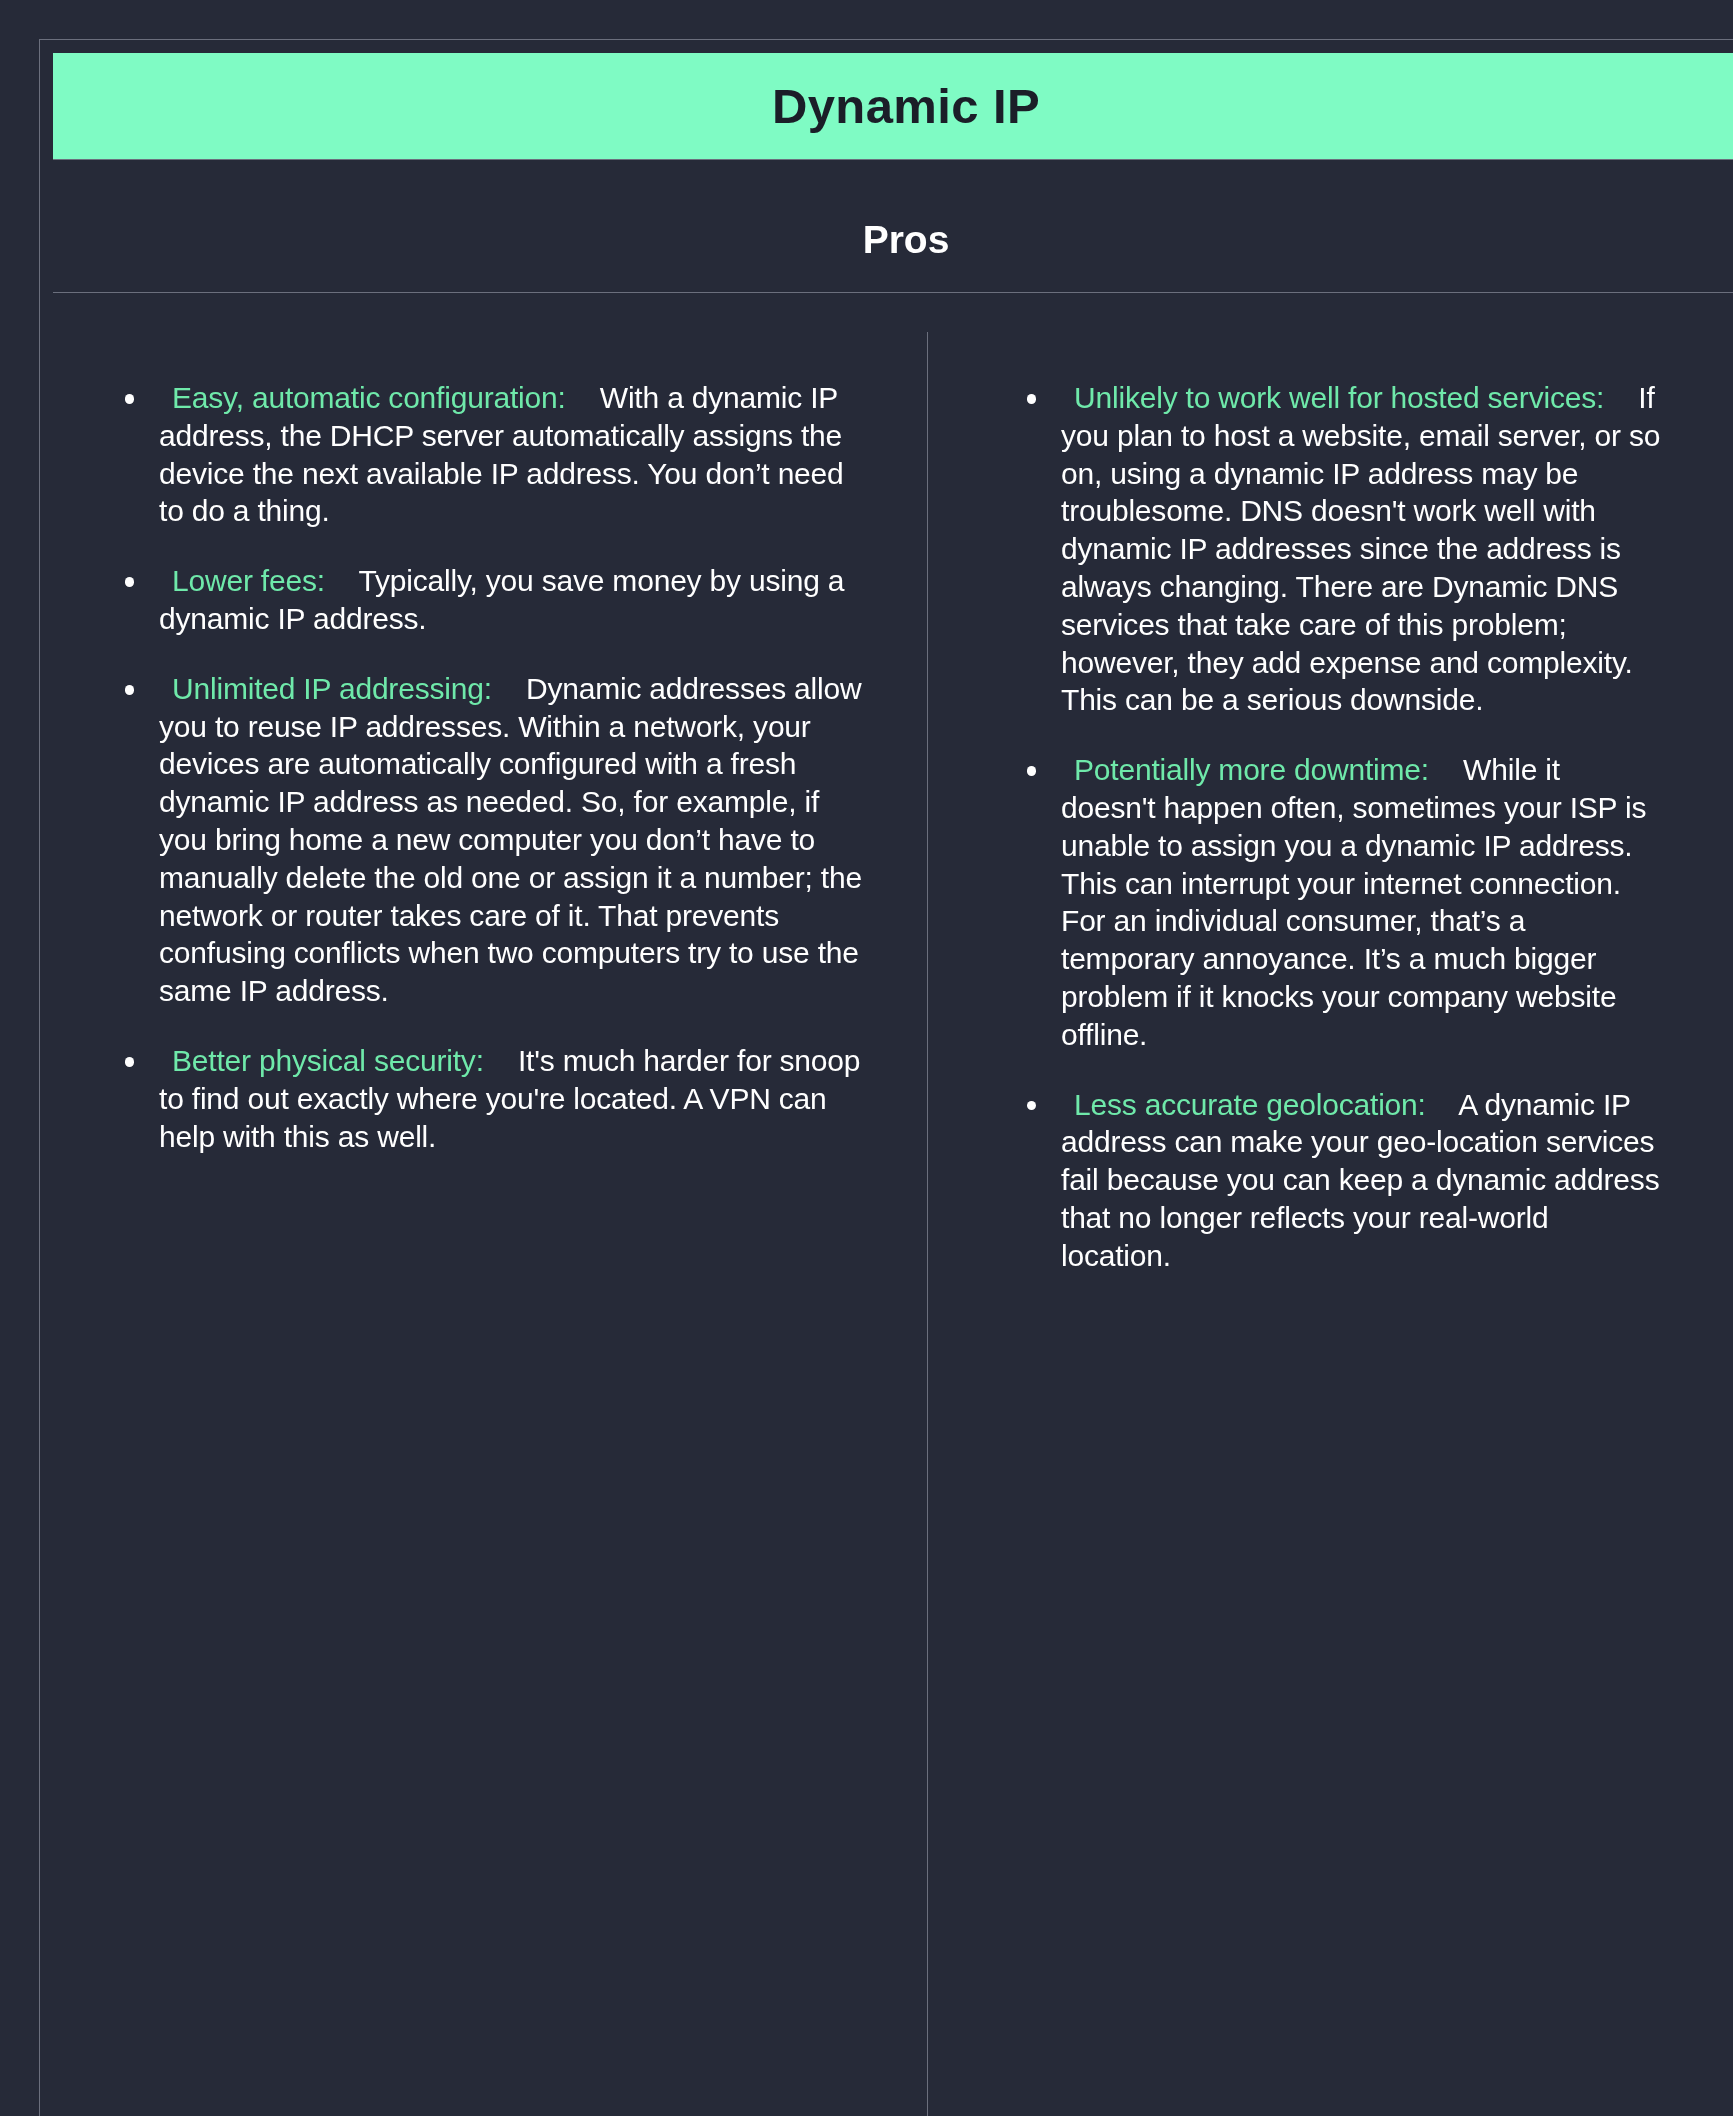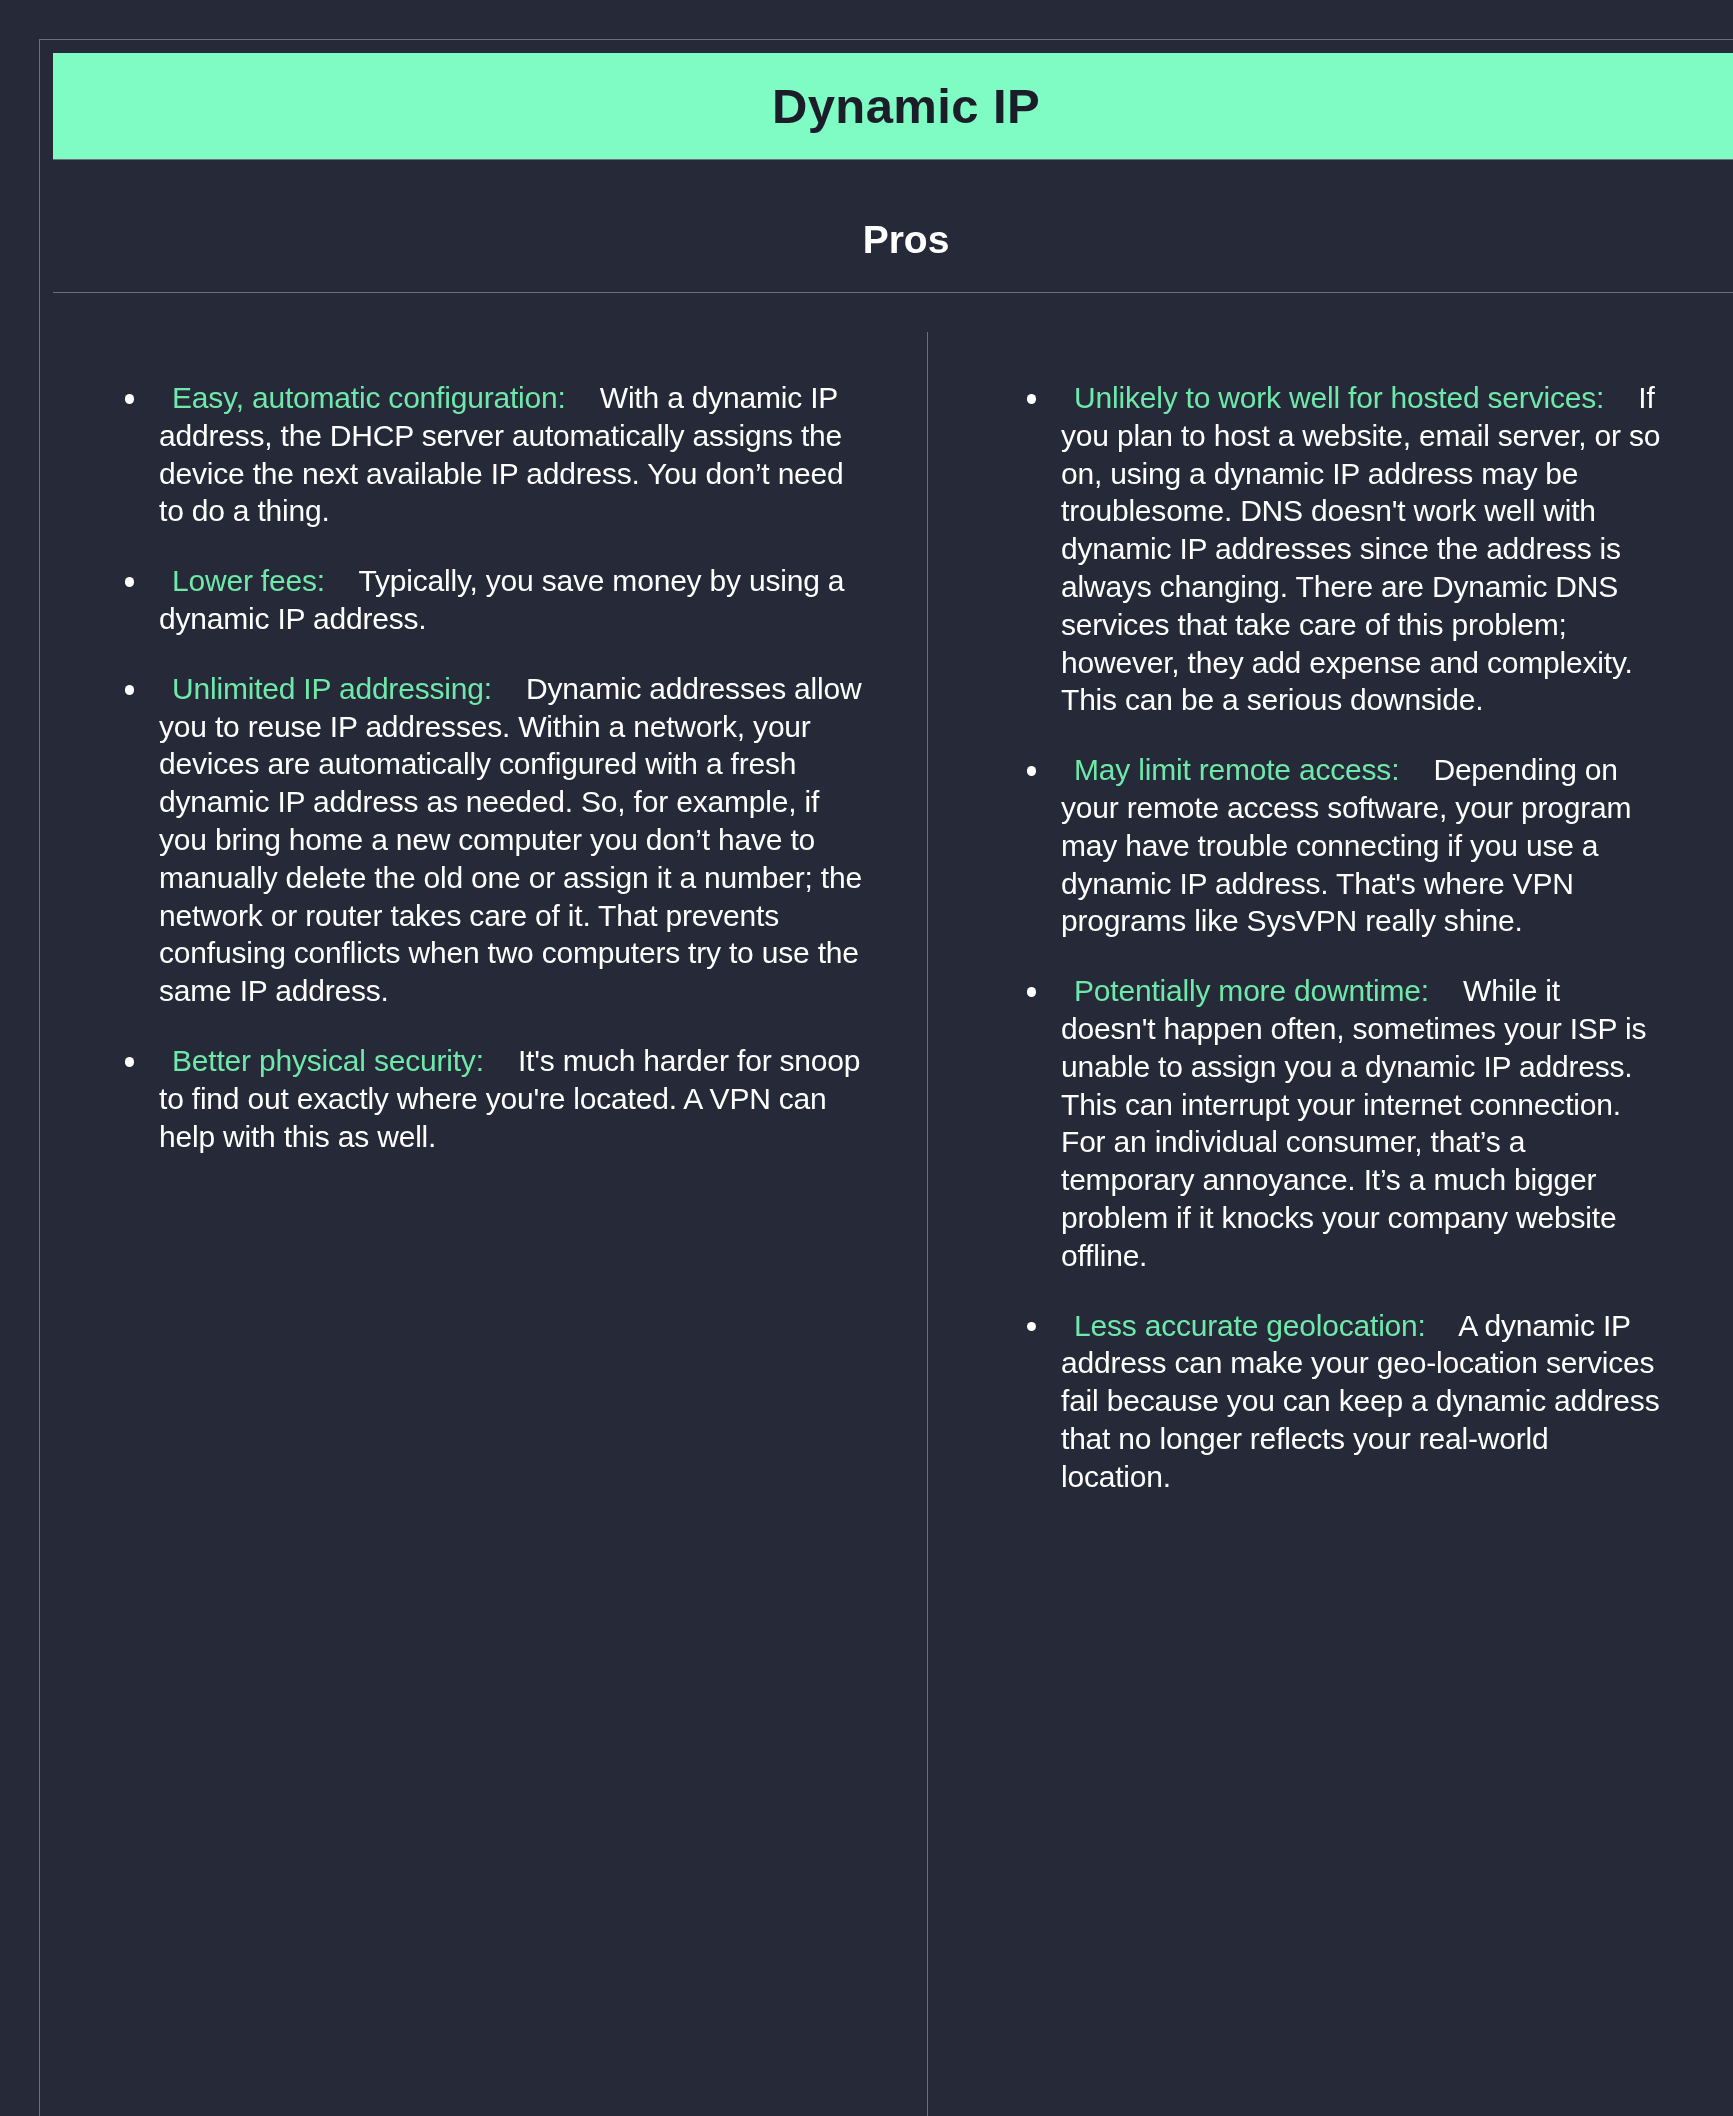--- a/index.html
+++ b/index.html
@@ -142,23 +142,20 @@
         </li>
       </ul>
     </div>
 
     <div class="body-cell cons-cell">
       <ul class="bullet-list">
         <li class="bullet-item">
           <span class="bullet-label">Unlikely to work well for hosted services:</span><span class="bullet-body"> If you plan to host a website, email server, or so on, using a dynamic IP address may be troublesome. DNS doesn't work well with dynamic IP addresses since the address is always changing. There are Dynamic DNS services that take care of this problem; however, they add expense and complexity. This can be a serious downside.</span>
         </li>
         <li class="bullet-item">
-          <span class="bullet-label">May limit remote access:</span><span class="bullet-body"> Depending on your remote access software, your program may have trouble connecting if you use a dynamic IP address. That's where VPN programs like SysVPN really shine.</span>
-        </li>
-        <li class="bullet-item">
           <span class="bullet-label">Potentially more downtime:</span><span class="bullet-body"> While it doesn't happen often, sometimes your ISP is unable to assign you a dynamic IP address. This can interrupt your internet connection. For an individual consumer, that’s a temporary annoyance. It’s a much bigger problem if it knocks your company website offline.</span>
         </li>
         <li class="bullet-item">
           <span class="bullet-label">Less accurate geolocation:</span><span class="bullet-body"> A dynamic IP address can make your geo-location services fail because you can keep a dynamic address that no longer reflects your real-world location.</span>
         </li>
       </ul>
     </div>
 
   </div>
 </div>

